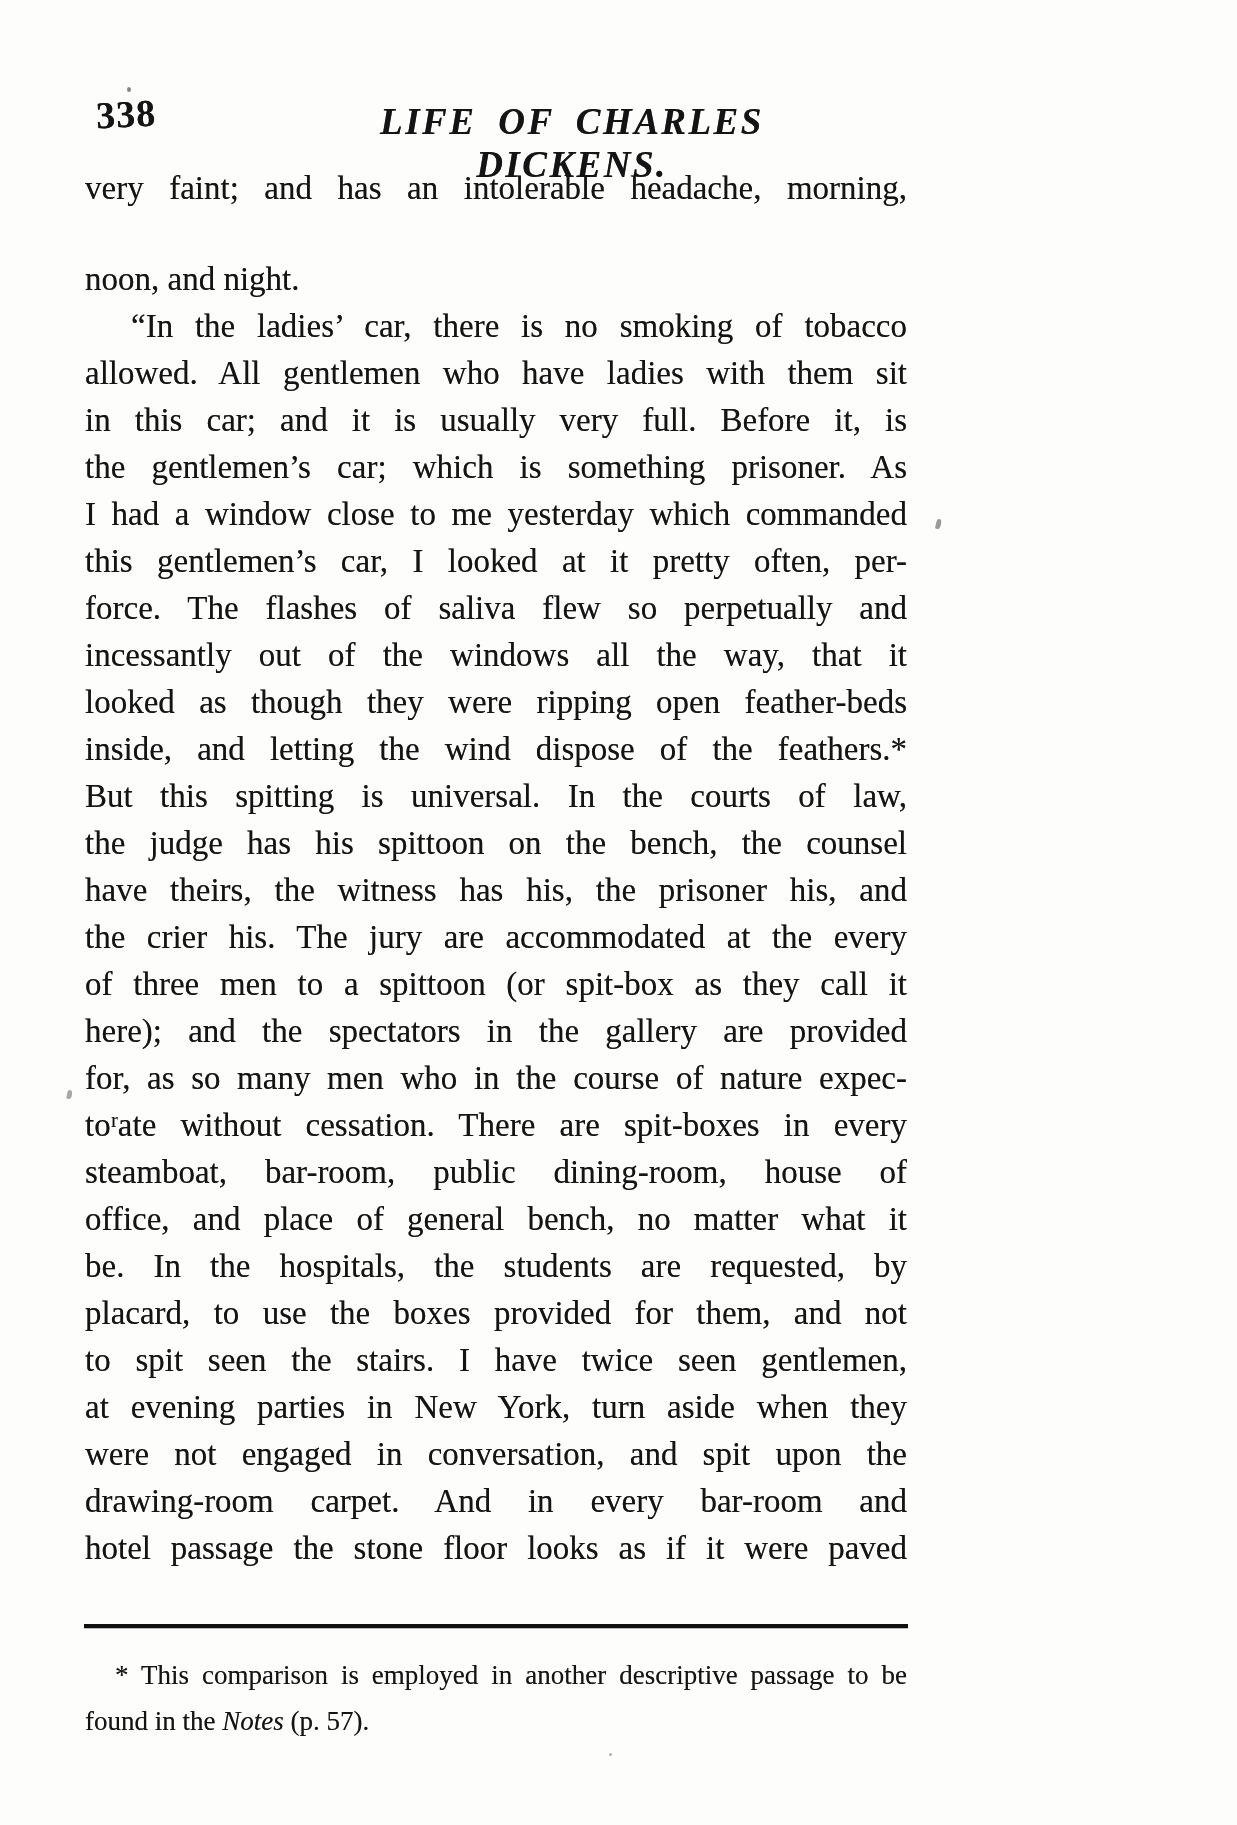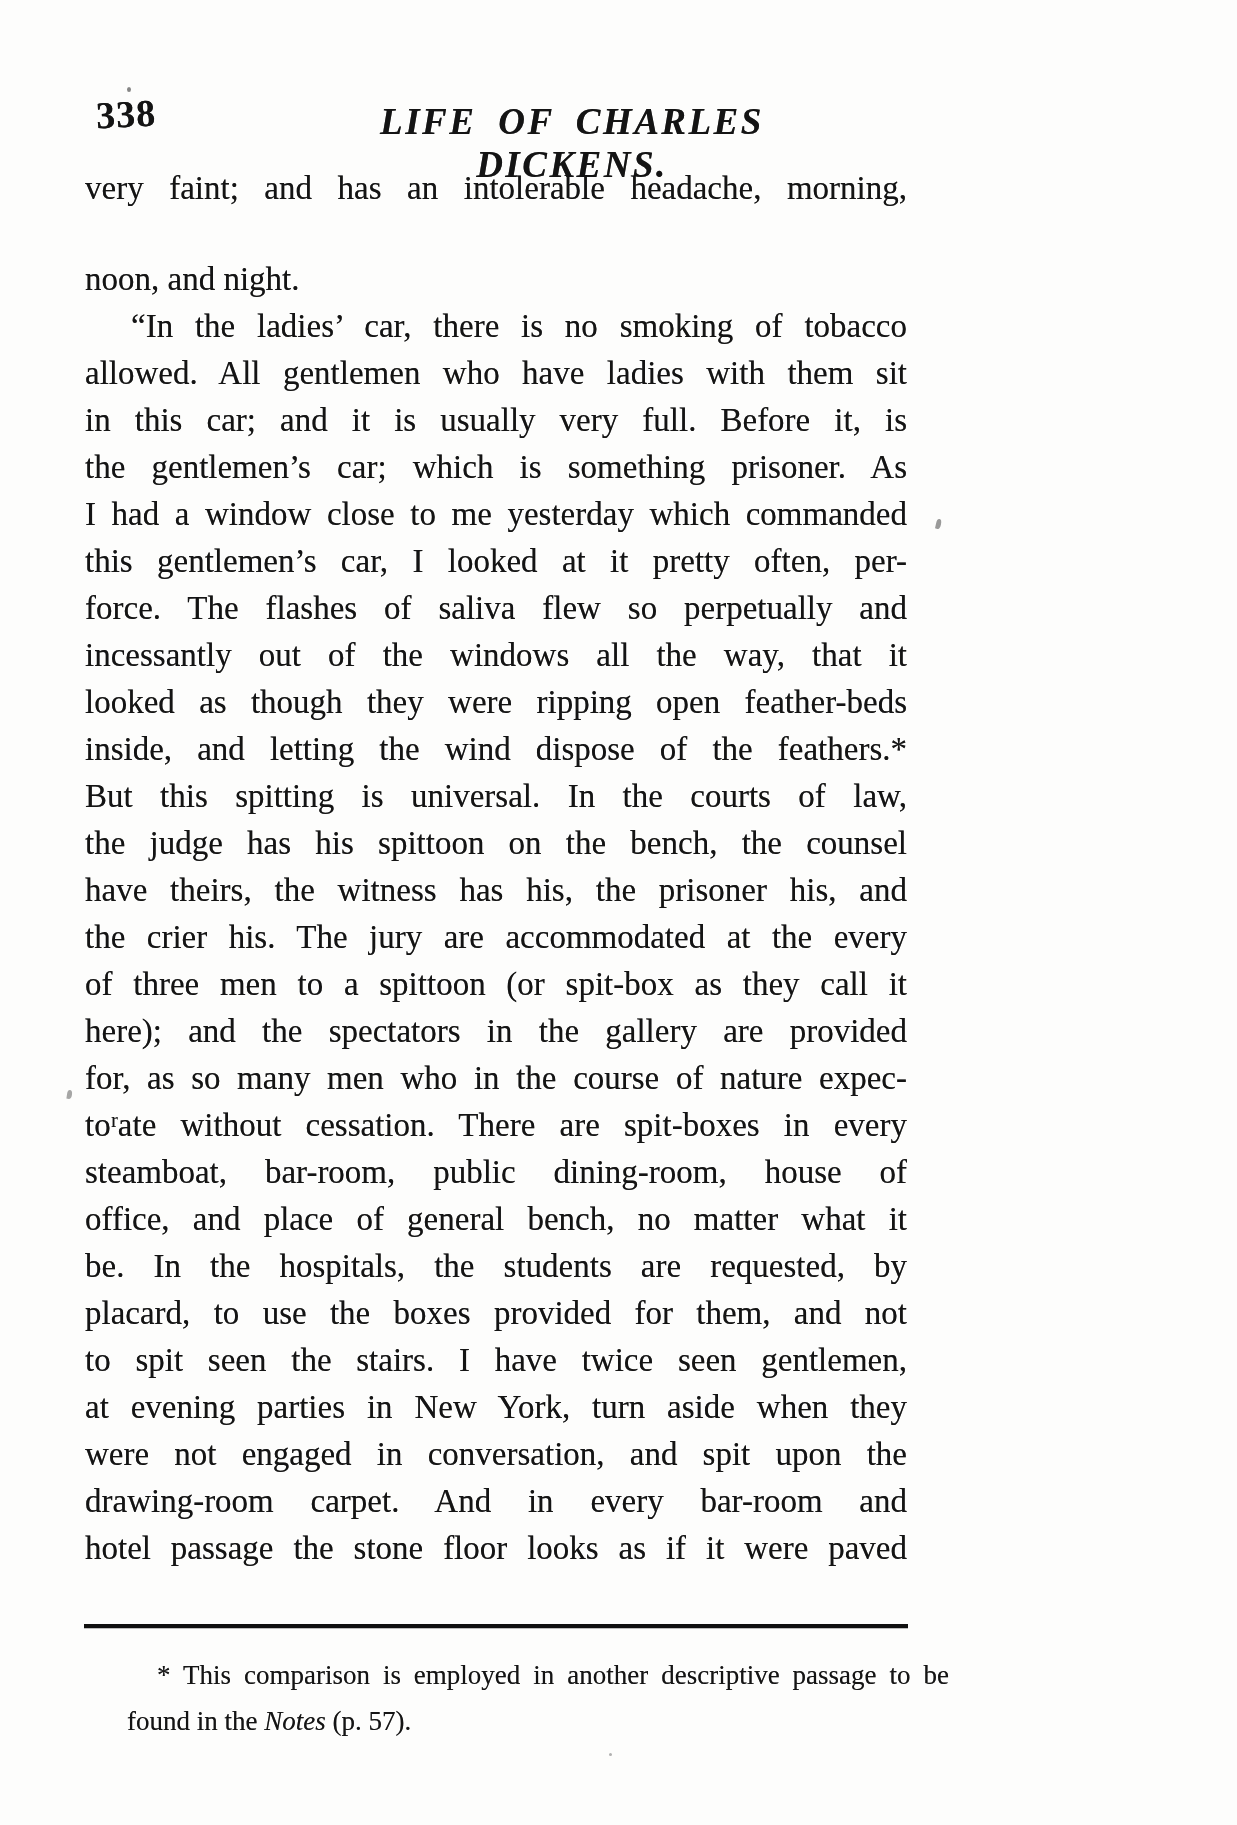--- a/index.html
+++ b/index.html
@@ -49,21 +49,20 @@
   
   .footnote-rule {
     position: absolute; left: 84px; top: 1624px; width: 824px;
     border-top: 4px solid #101010;
     box-shadow: 0 1px 0 rgba(0,0,0,0.25);
   }
   .footnote {
     position: absolute; left: 85px; top: 1652px; width: 822px;
     font-size: 27px; line-height: 46px;
     text-shadow: 0 0 0.5px rgba(0,0,0,0.5);
-    margin-left: 42px;
   }
   .fline1 {
     text-align: justify; text-align-last: justify;
     text-indent: 30px; height: 46px; overflow: hidden; white-space: nowrap;
   }
   .fline2 { text-align: left; }
   .italic { font-style: italic; }
   
   .speck {
     position: absolute; background: #222; border-radius: 50%;

